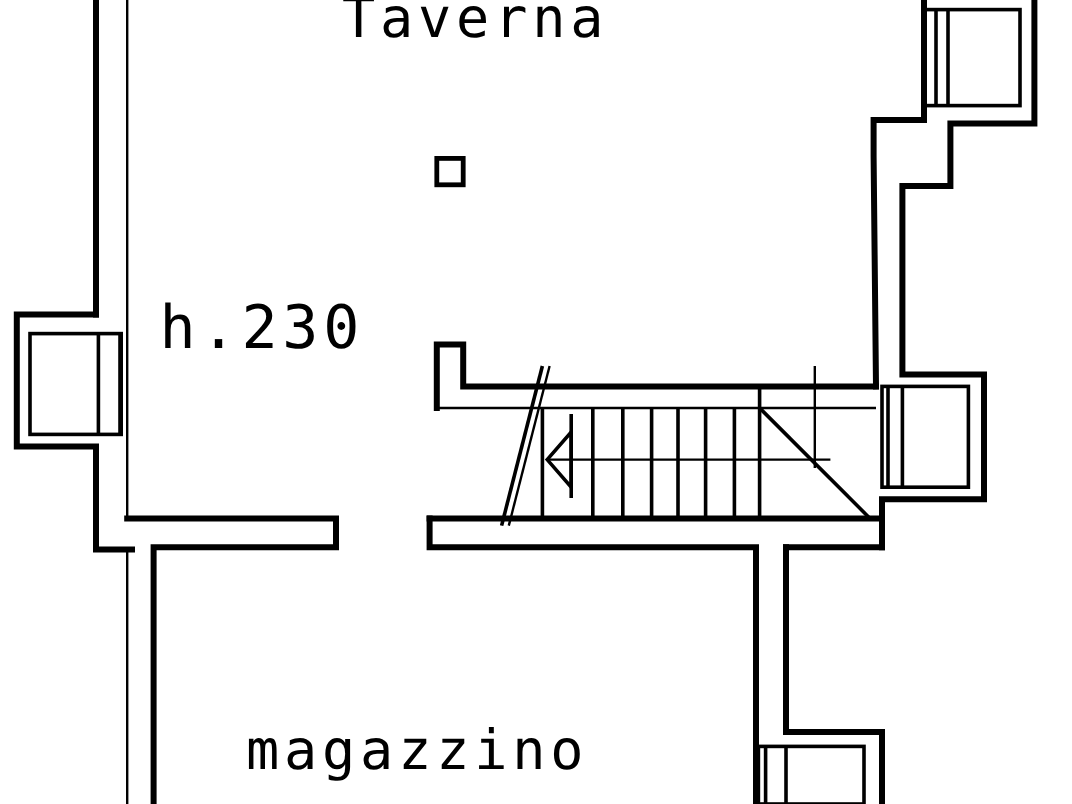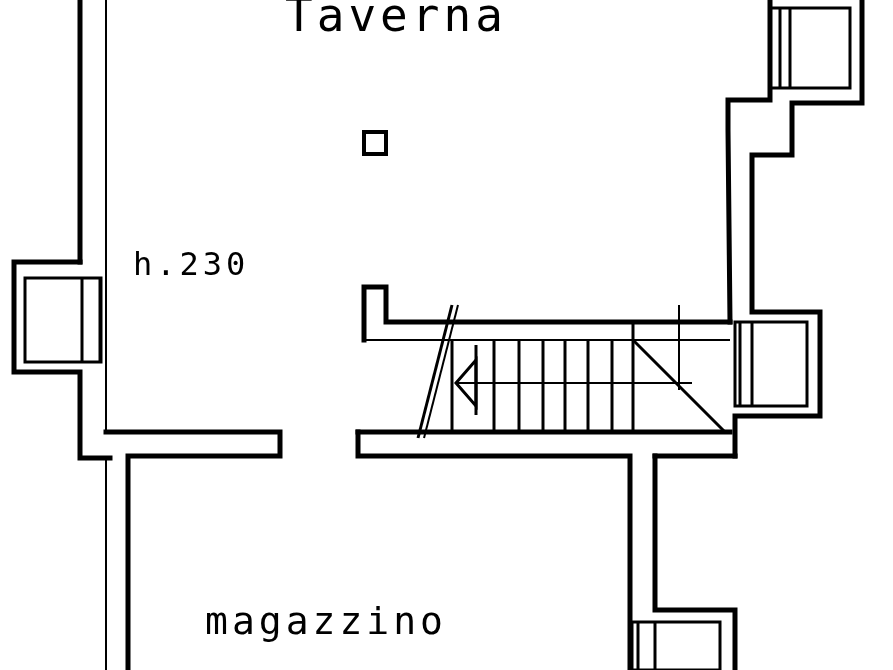--- a/index.html
+++ b/index.html
@@ -7,22 +7,22 @@
   #plan { position: absolute; left: 0; top: 0; width: 893px; height: 670px; }
   .wall { fill: none; stroke: #000; stroke-width: 5; stroke-linejoin: miter; stroke-linecap: square; }
   .thin { fill: none; stroke: #000; stroke-width: 3; }
   .hair { fill: none; stroke: #000; stroke-width: 2; }
   .label {
     position: absolute; color: #000;
     font-family: "DejaVu Sans Mono", "Liberation Mono", monospace;
     white-space: nowrap; line-height: 1;
   }
   #lbl-taverna { left: 285px; top: -8px; font-size: 46px; letter-spacing: 4px; }
-  #lbl-height  { left: 133px; top: 248px; font-size: 32px; letter-spacing: 4px; }
-  #lbl-magazzino { left: 205px; top: 602px; font-size: 38px; letter-spacing: 4px; }
+  #lbl-height  { left: 133px; top: 248px; font-size: 50px; letter-spacing: 4px; }
+  #lbl-magazzino { left: 205px; top: 602px; font-size: 46px; letter-spacing: 4px; }
 </style>
 </head>
 <body>
 
 <svg id="plan" viewBox="0 0 893 670" xmlns="http://www.w3.org/2000/svg">
 
   <g>
     <line class="wall" x1="80" y1="0" x2="80" y2="262"></line>
     <line class="hair" x1="106" y1="0" x2="106" y2="432"></line>
     <path class="wall" d="M80 262 L14 262 L14 372 L80 372 L80 458 L110 458"></path>

